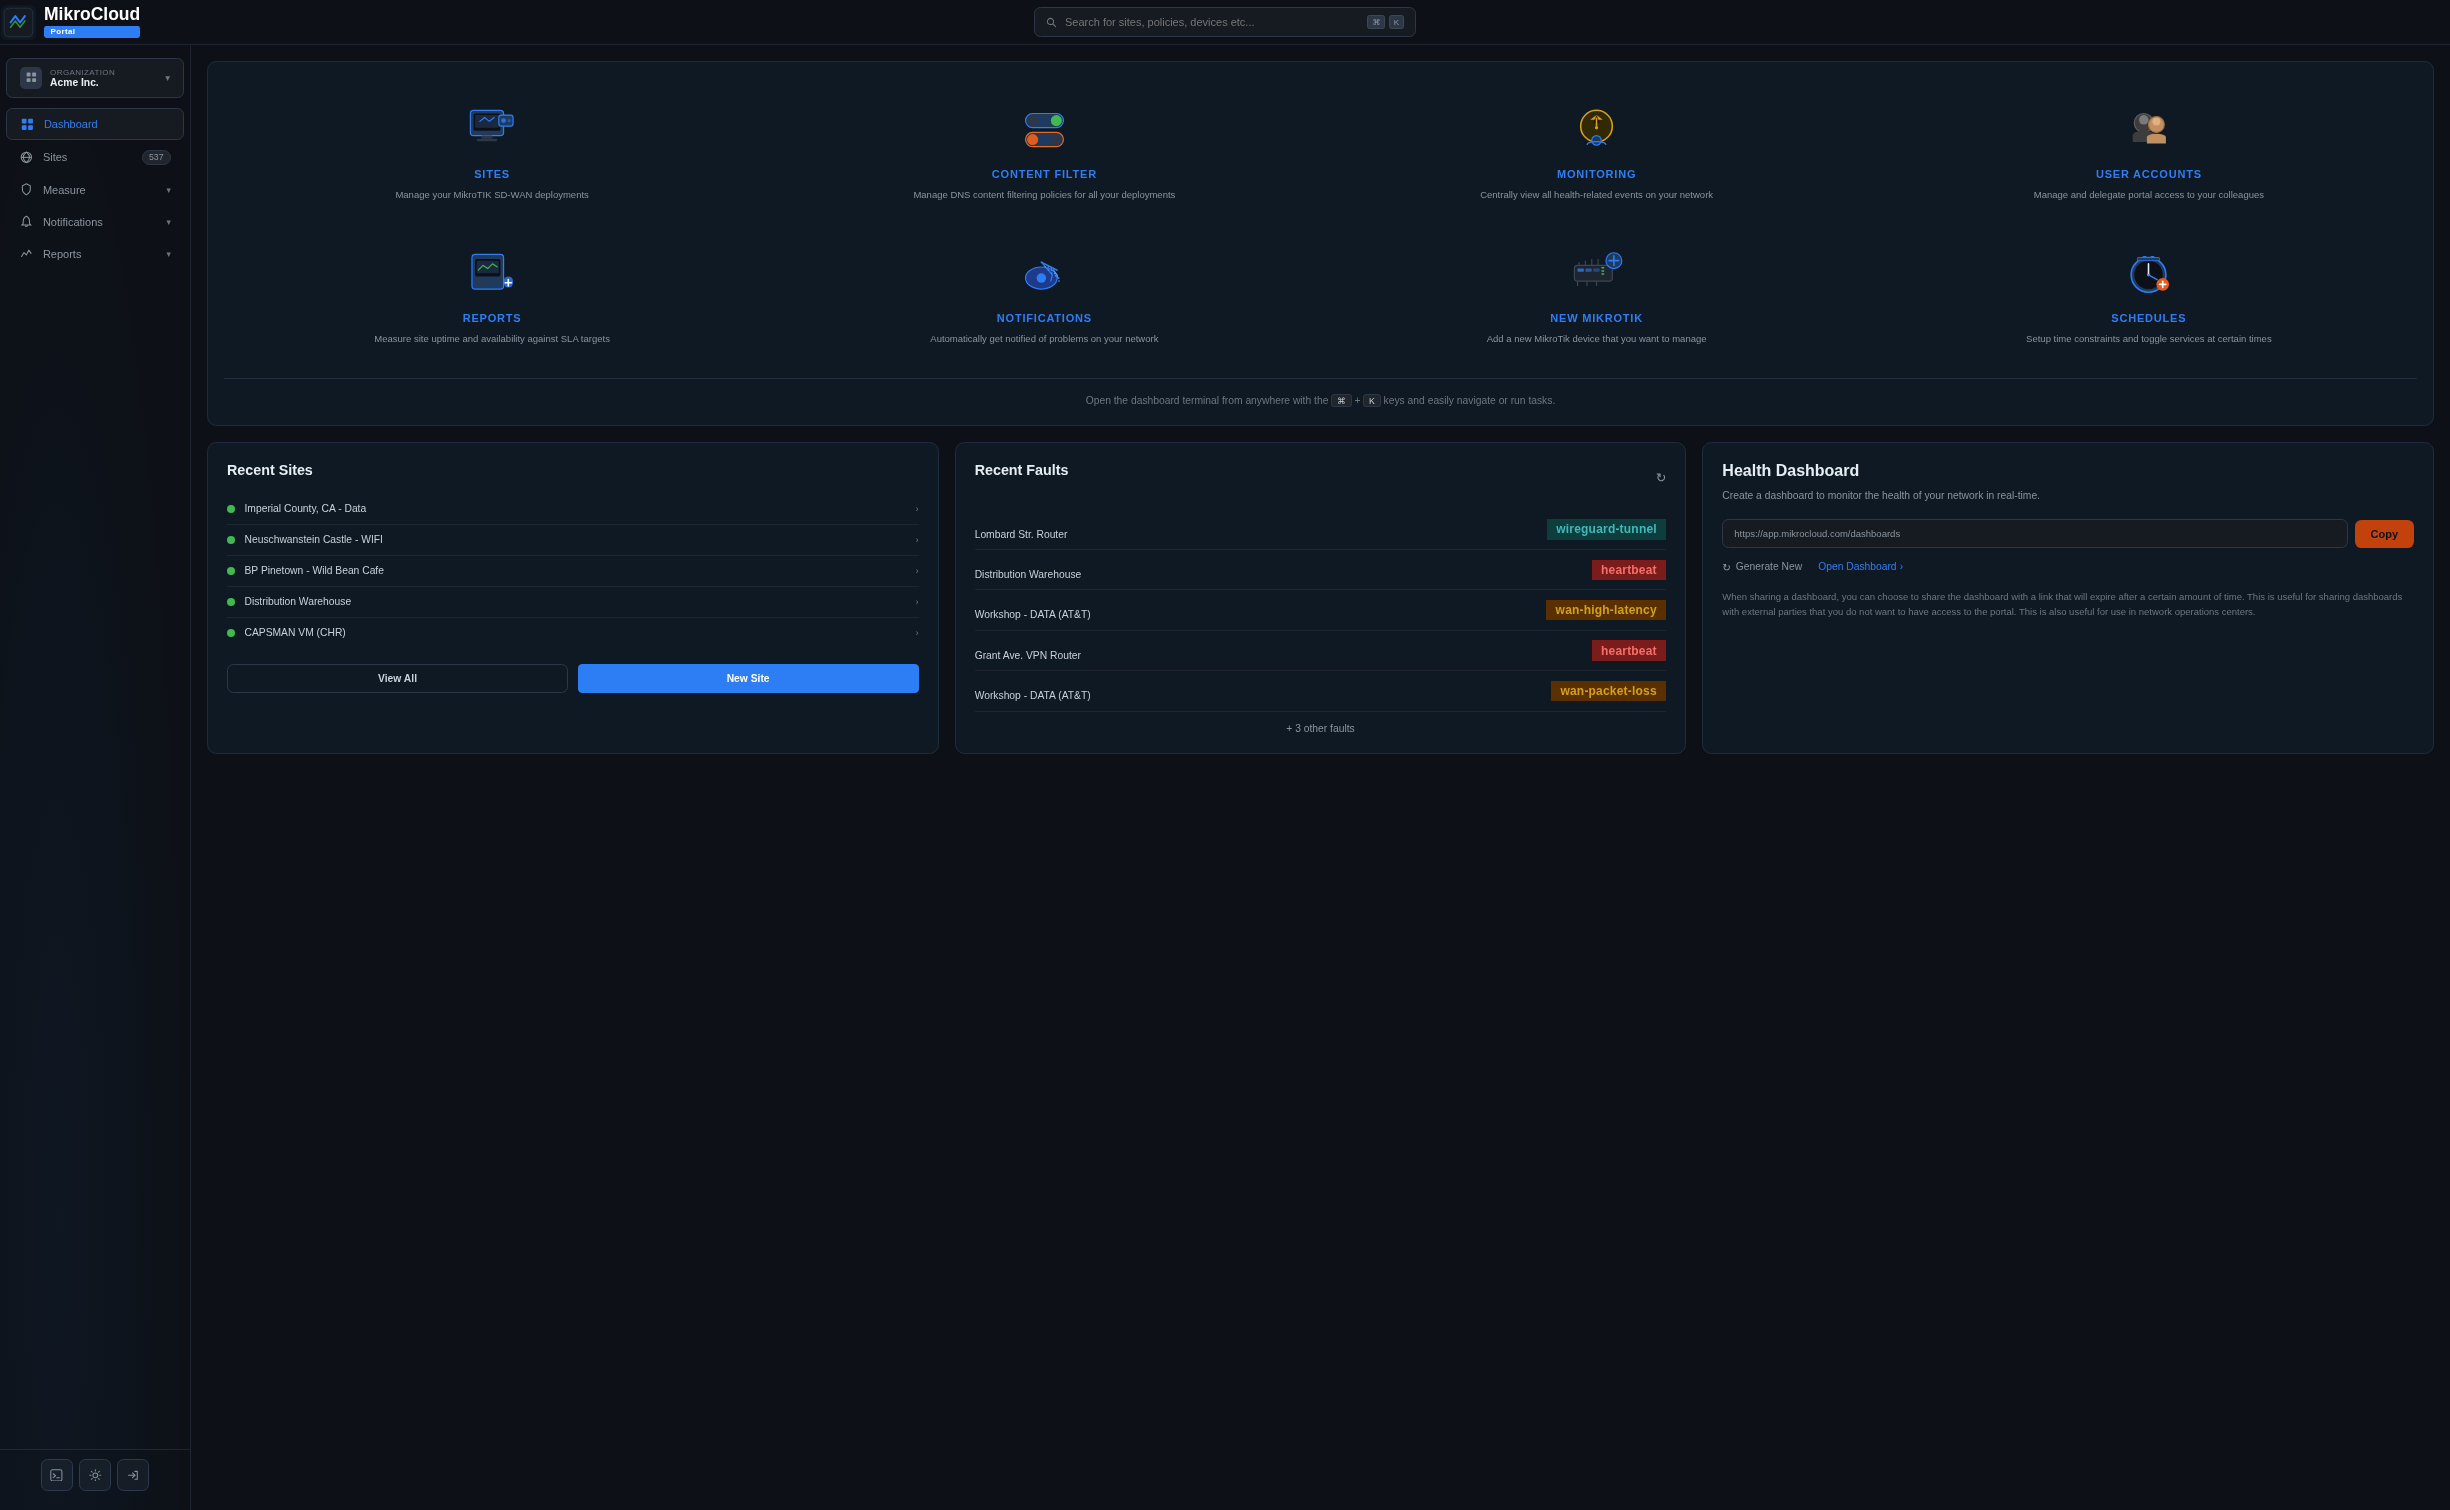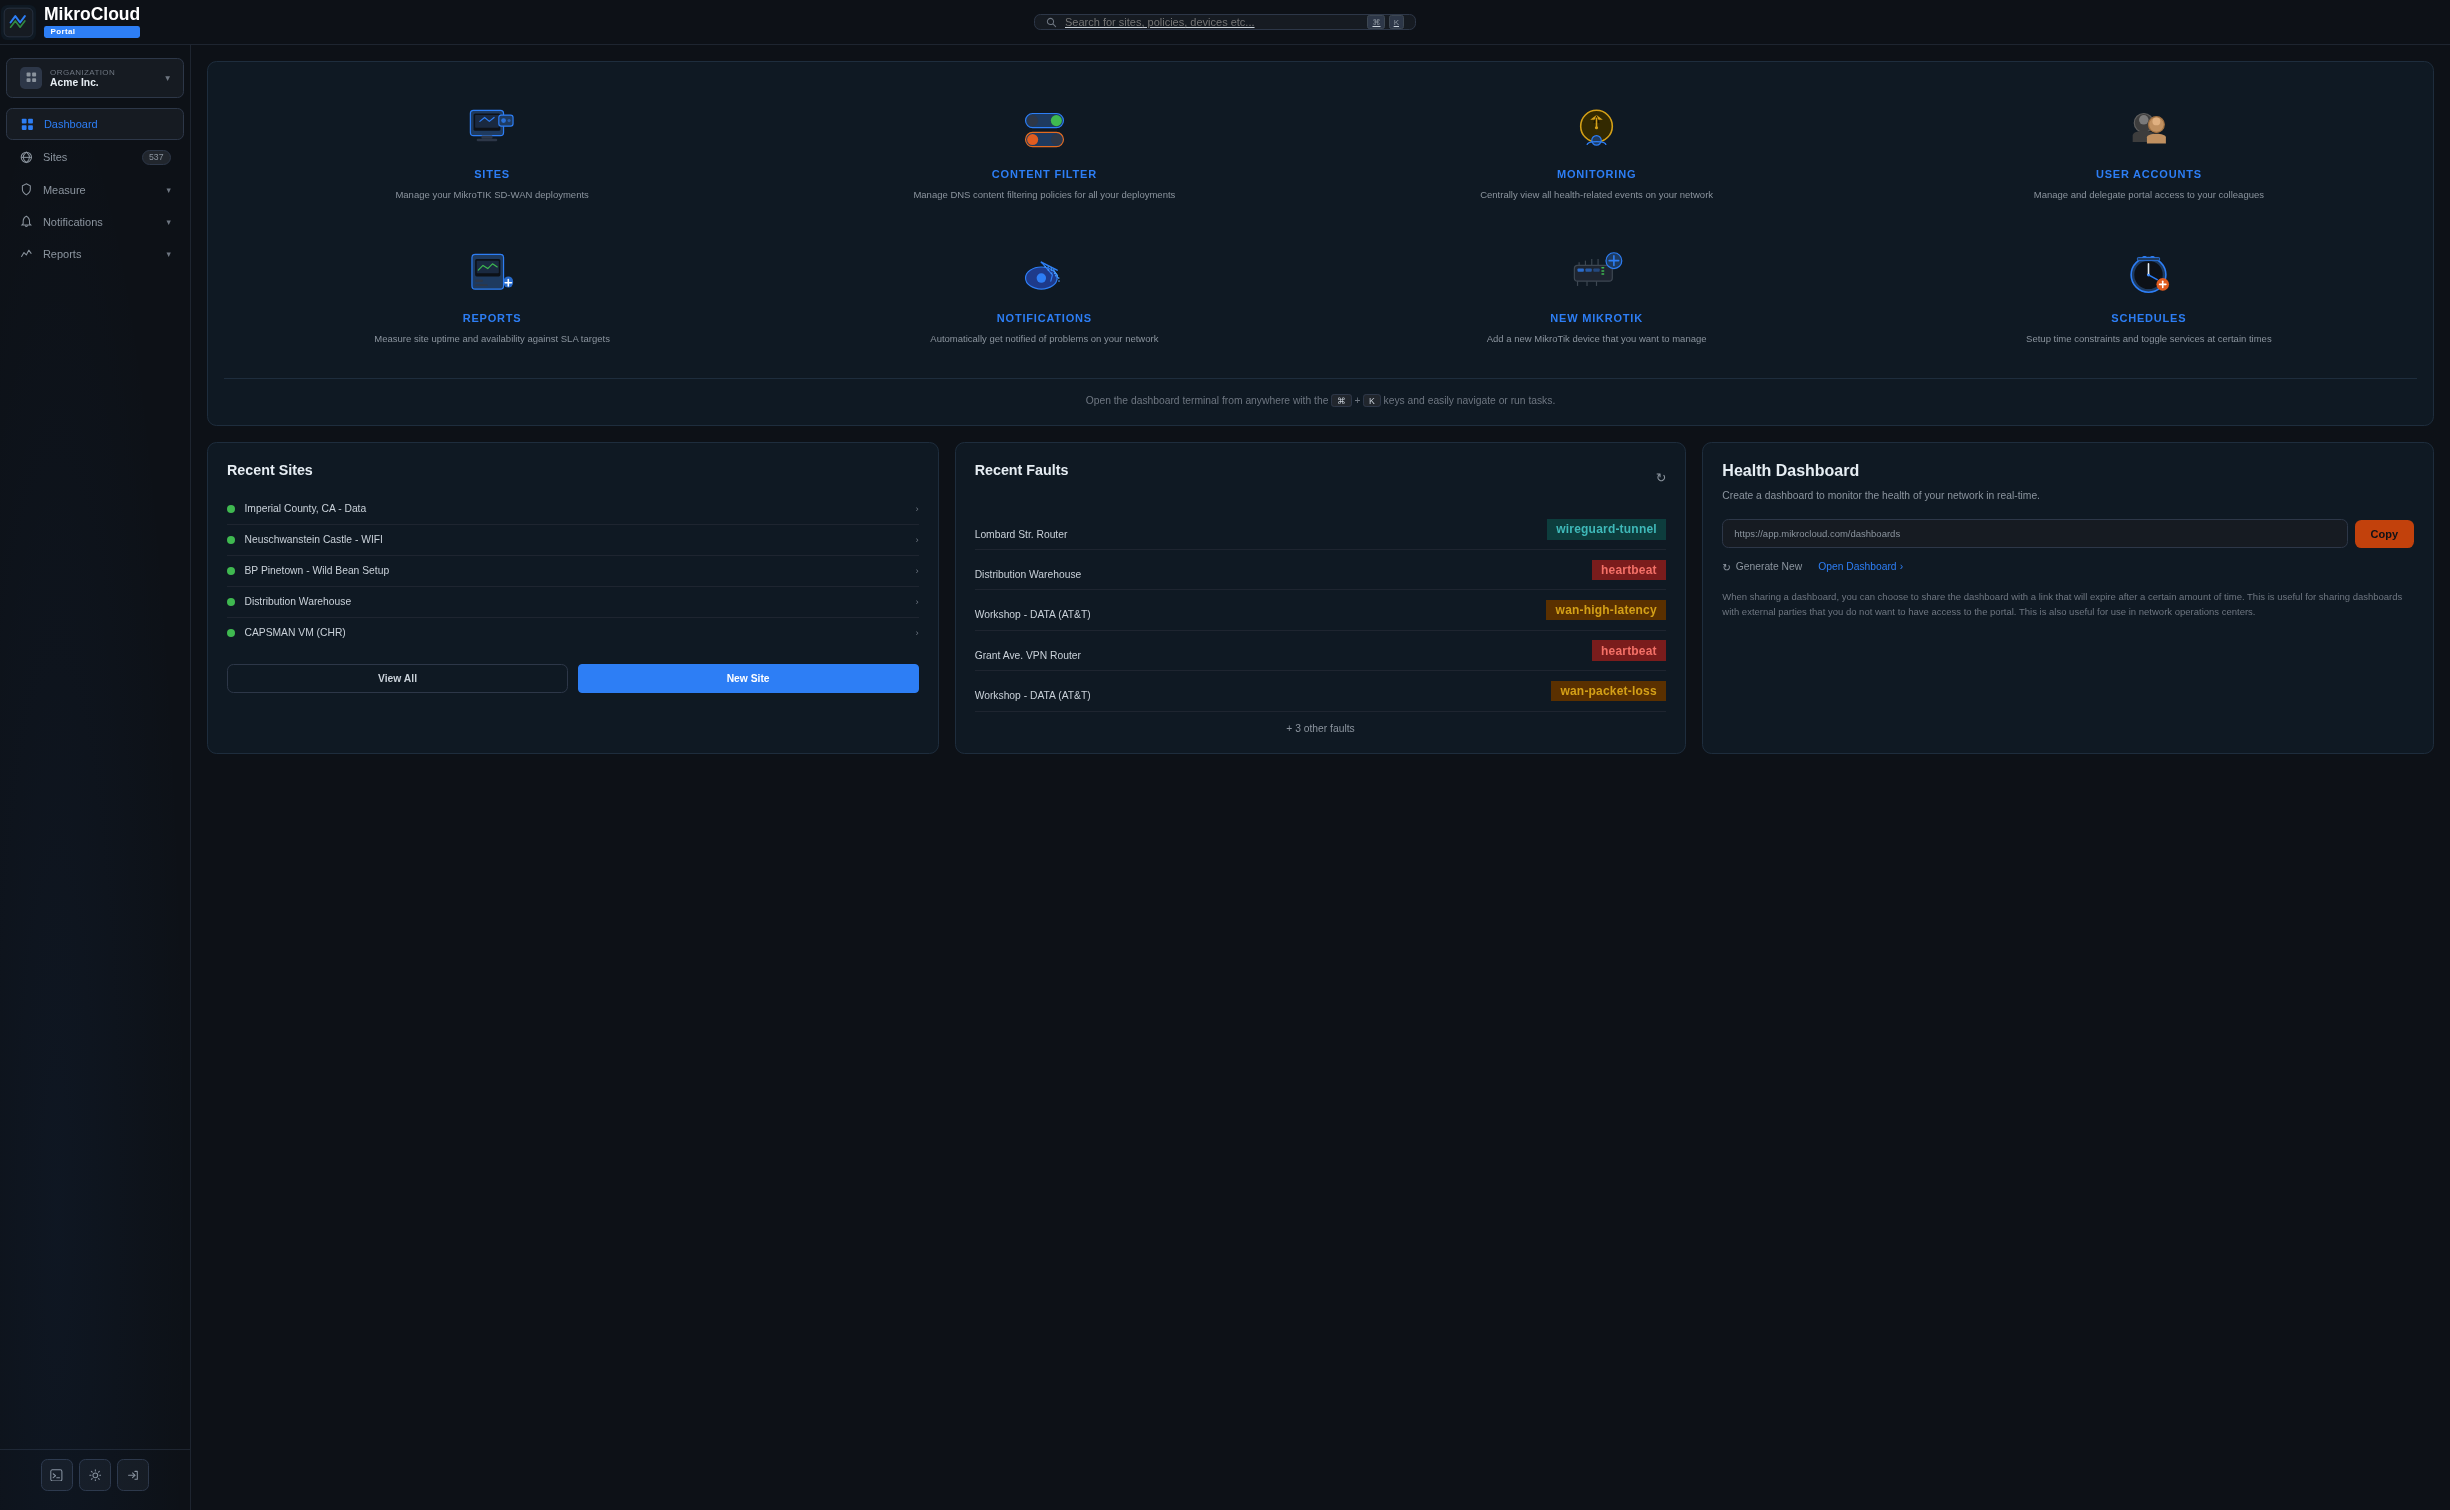--- a/index.html
+++ b/index.html
@@ -56,23 +56,22 @@
       letter-spacing: 0.4px;
     }
     .search-bar {
       width: 382px;
       background: #161b22;
       border: 0.8px solid #2d3748;
       border-radius: 6.4px;
       display: flex;
       align-items: center;
       padding: 0 11px;
-      height: 16px;
+      height: 30px;
       gap: 8px;
-      text-decoration: underline;
     }
     .search-bar input {
       background: transparent;
       border: none;
       outline: none;
       color: #8b949e;
       font-size: 11px;
       flex: 1;
     }
     .search-kbd {
@@ -783,21 +782,21 @@
             <span class="site-name">Imperial County, CA - Data</span>
             <span class="site-arrow">›</span>
           </li>
           <li class="site-item">
             <span class="site-dot green"></span>
             <span class="site-name">Neuschwanstein Castle - WIFI</span>
             <span class="site-arrow">›</span>
           </li>
           <li class="site-item">
             <span class="site-dot green"></span>
-            <span class="site-name">BP Pinetown - Wild Bean Setup</span>
+            <span class="site-name">BP Pinetown - Wild Bean Cafe</span>
             <span class="site-arrow">›</span>
           </li>
           <li class="site-item">
             <span class="site-dot green"></span>
             <span class="site-name">Distribution Warehouse</span>
             <span class="site-arrow">›</span>
           </li>
           <li class="site-item">
             <span class="site-dot green"></span>
             <span class="site-name">CAPSMAN VM (CHR)</span>

